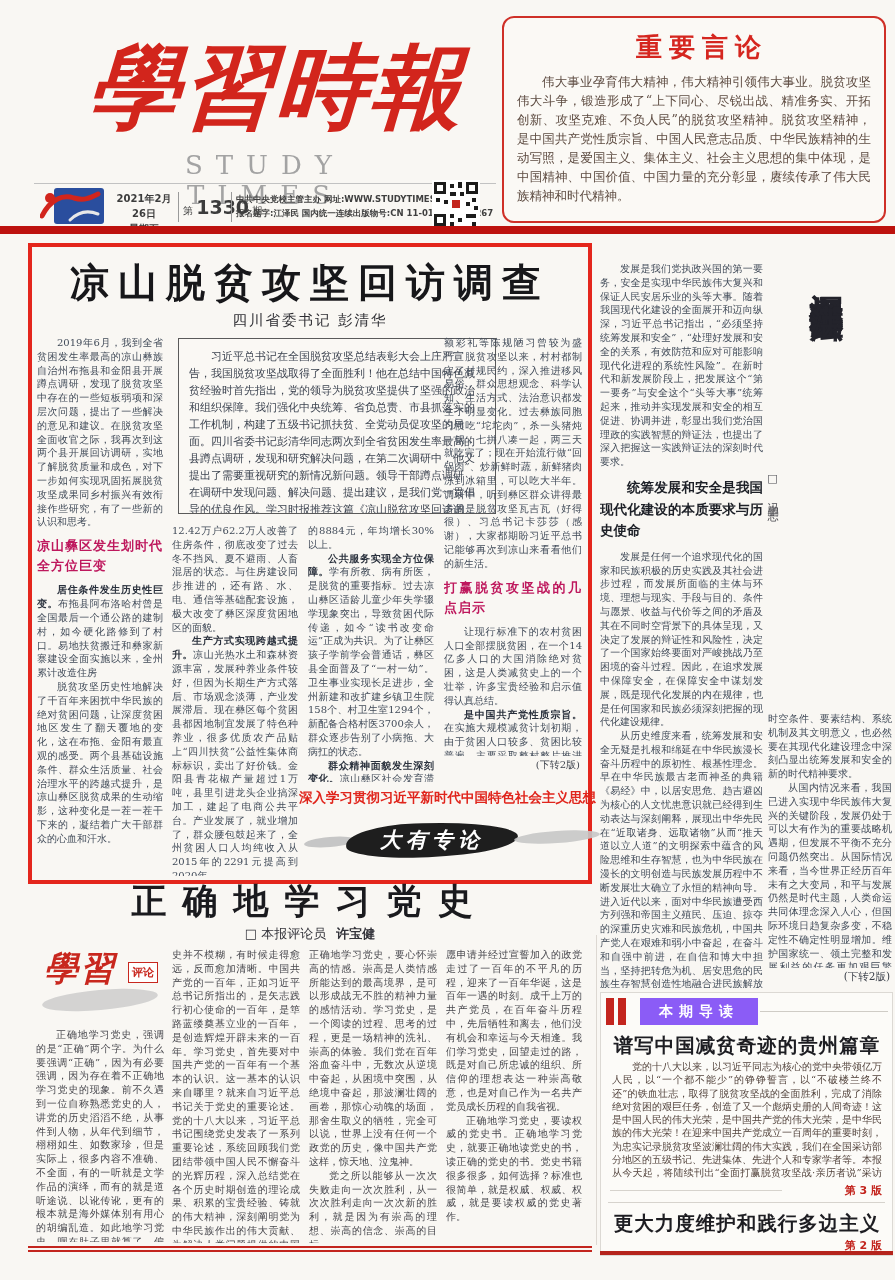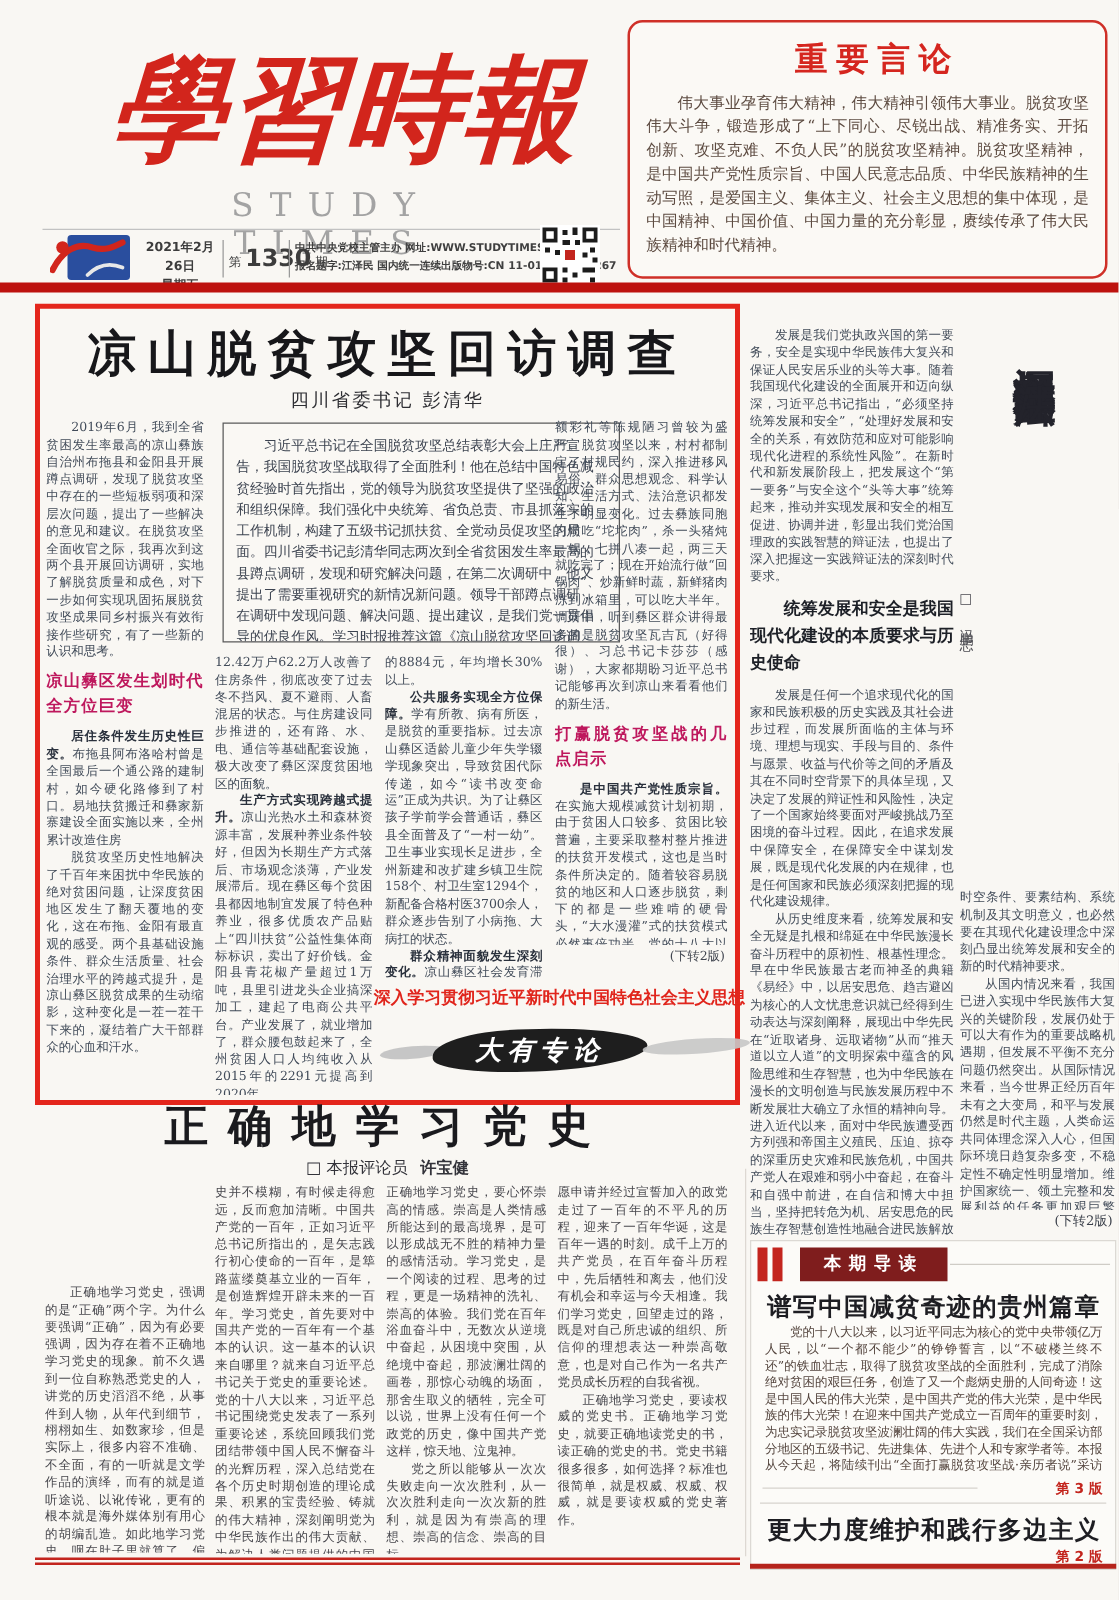--- a/index.html
+++ b/index.html
@@ -85,21 +85,21 @@
   .cm-logo .lg-main{position:absolute;left:4px;top:0px;font-size:34px;font-weight:700;font-style:italic;
       color:#c8271e;letter-spacing:2px;}
   .cm-logo .lg-tag{position:absolute;left:88px;top:16px;border:1.5px solid #c8271e;color:#c8271e;
       font-size:11px;font-weight:700;padding:2px 3px;background:rgba(255,255,255,.92);}
   .cm-rule{left:28px;top:1246px;width:564px;height:6px;border-top:2px solid #c3251e;border-bottom:2px solid #c3251e;}
   .v-hairline{left:596px;top:935px;width:1px;height:310px;background:#ddd8d2;}
   
   .dg-box{left:600px;top:992px;width:293px;height:264px;border:1px solid #dcd9d4;background:#fcfbf8;}
   .dg-bar1{left:606px;top:998px;width:8px;height:27px;background:#c3251e;}
   .dg-bar2{left:618px;top:998px;width:8px;height:27px;background:#c3251e;}
-  .dg-tab{left:640px;top:998px;width:118px;height:27px;background:#7f1d1d;color:#fff;text-align:center;
+  .dg-tab{left:640px;top:998px;width:118px;height:27px;background:#8b5cf6;color:#fff;text-align:center;
       line-height:27px;font-size:14px;font-weight:700;letter-spacing:6px;}
   .dg-tabline{left:760px;top:1011px;width:128px;height:1px;background:#cfccc6;}
   .dg-atitle{left:608px;top:1032px;width:278px;text-align:center;font-size:19.5px;font-weight:700;
       color:#1d1d22;letter-spacing:1px;white-space:nowrap;}
   .dg-abody{left:612px;top:1060px;width:270px;height:120px;font-size:10px;line-height:1.33;
       color:#54453e;text-indent:2em;overflow:hidden;}
   .dg-apage{left:790px;top:1183px;width:92px;text-align:right;font-size:11px;font-weight:700;color:#c3251e;}
   .dg-aline{left:610px;top:1190px;width:172px;height:1px;background:#d6d3cd;}
   .dg-div{left:608px;top:1202px;width:277px;height:1px;background:#d6d3cd;}
   .dg-btitle{left:608px;top:1210px;width:278px;text-align:center;font-size:19.5px;font-weight:700;
@@ -199,20 +199,21 @@
 
   <div class="abs col jt c3">
     <p class="cont">的8884元，年均增长30%以上。</p>
     <p><b class="lead-b">公共服务实现全方位保障。</b><span>学有所教、病有所医，是脱贫的重要指标。过去凉山彝区适龄儿童少年失学辍学现象突出，导致贫困代际传递，如今“读书改变命运”正成为共识。为了让彝区孩子学前学会普通话，彝区县全面普及了“一村一幼”。卫生事业实现长足进步，全州新建和改扩建乡镇卫生院158个、村卫生室1294个，新配备合格村医3700余人，群众逐步告别了小病拖、大病扛的状态。</span></p>
     <p><b class="lead-b">群众精神面貌发生深刻变化。</b><span>凉山彝区社会发育滞后，厚葬薄养、高</span></p>
   </div>
 
   <div class="abs col jt c4">
     <p class="cont">额彩礼等陈规陋习曾较为盛行。脱贫攻坚以来，村村都制定了村规民约，深入推进移风易俗，群众思想观念、科学认知、生活方式、法治意识都发生了明显变化。过去彝族同胞习惯吃“坨坨肉”，杀一头猪炖一锅，七拼八凑一起，两三天就吃完了；现在开始流行做“回锅肉”、炒新鲜时蔬，新鲜猪肉冻到冰箱里，可以吃大半年。调研中，听到彝区群众讲得最多的是脱贫攻坚瓦吉瓦（好得很）、习总书记卡莎莎（感谢），大家都期盼习近平总书记能够再次到凉山来看看他们的新生活。</p>
     <div class="colsub">打赢脱贫攻坚战的几点启示</div>
+    <p>让现行标准下的农村贫困人口全部摆脱贫困，在一个14亿多人口的大国消除绝对贫困，这是人类减贫史上的一个壮举，许多宝贵经验和启示值得认真总结。</p>
     <p><b class="lead-b">是中国共产党性质宗旨。</b><span>在实施大规模减贫计划初期，由于贫困人口较多、贫困比较普遍，主要采取整村整片推进的扶贫开发模式，这也是当时条件所决定的。随着较容易脱贫的地区和人口逐步脱贫，剩下的都是一些难啃的硬骨头，“大水漫灌”式的扶贫模式必然事倍功半。党的十八大以来，习近平总书记创造性提出精准扶贫精准脱贫基本方略，从“扶持谁”“谁来扶”“怎么扶”“如何退”的问题入手，为打赢脱贫攻坚战提供了根本遵循。</span></p>
   </div>
 
   <div class="abs lead-turn">(下转2版)</div>
 
   <div class="abs brush-wrap">
     <div class="brush-streak-l"></div>
     <div class="brush-blob"></div>
     <div class="brush-streak-r"></div>
     <div class="brush-text">大有专论</div>
@@ -235,20 +236,25 @@
     <p>从国内情况来看，我国已进入实现中华民族伟大复兴的关键阶段，发展仍处于可以大有作为的重要战略机遇期，但发展不平衡不充分问题仍然突出。从国际情况来看，当今世界正经历百年未有之大变局，和平与发展仍然是时代主题，人类命运共同体理念深入人心，但国际环境日趋复杂多变，不稳定性不确定性明显增加。维护国家统一、领土完整和发展利益的任务更加艰巨繁重。</p>
   </div>
   <div class="abs d-turn">(下转2版)</div>
 
   <div class="abs cm-title">正确地学习党史</div>
   <div class="abs cm-byline">
     <span>□ 本报评论员</span>
     <b>许宝健</b>
   </div>
 
+  <div class="abs cm-logo">
+    <div class="lg-brush"></div>
+    <div class="lg-main">學習</div>
+    <div class="lg-tag">评论</div>
+  </div>
 
   <div class="abs cmcol jt cm1">
     <p>正确地学习党史，强调的是“正确”两个字。为什么要强调“正确”，因为有必要强调，因为存在着不正确地学习党史的现象。前不久遇到一位自称熟悉党史的人，讲党的历史滔滔不绝，从事件到人物，从年代到细节，栩栩如生、如数家珍，但是实际上，很多内容不准确、不全面，有的一听就是文学作品的演绎，而有的就是道听途说、以讹传讹，更有的根本就是海外媒体别有用心的胡编乱造。如此地学习党史，咽在肚子里就算了，偏偏要说出去，要传播给人家，这危害就不能小看。</p>
   </div>
   <div class="abs cmcol jt cm2">
     <p class="cont">史并不模糊，有时候走得愈远，反而愈加清晰。中国共产党的一百年，正如习近平总书记所指出的，是矢志践行初心使命的一百年，是筚路蓝缕奠基立业的一百年，是创造辉煌开辟未来的一百年。学习党史，首先要对中国共产党的一百年有一个基本的认识。这一基本的认识来自哪里？就来自习近平总书记关于党史的重要论述。党的十八大以来，习近平总书记围绕党史发表了一系列重要论述，系统回顾我们党团结带领中国人民不懈奋斗的光辉历程，深入总结党在各个历史时期创造的理论成果、积累的宝贵经验、铸就的伟大精神，深刻阐明党为中华民族作出的伟大贡献、为解决人类问题提供的中国智慧、中国方案。</p>
   </div>
   <div class="abs cmcol jt cm3">
     <p class="cont">正确地学习党史，要心怀崇高的情感。崇高是人类情感所能达到的最高境界，是可以形成战无不胜的精神力量的感情活动。学习党史，是一个阅读的过程、思考的过程，更是一场精神的洗礼、崇高的体验。我们党在百年浴血奋斗中，无数次从逆境中奋起，从困境中突围，从绝境中奋起，那波澜壮阔的画卷，那惊心动魄的场面，那舍生取义的牺牲，完全可以说，世界上没有任何一个政党的历史，像中国共产党这样，惊天地、泣鬼神。</p>
     <p>党之所以能够从一次次失败走向一次次胜利，从一次次胜利走向一次次新的胜利，就是因为有崇高的理想、崇高的信念、崇高的目标。</p>

